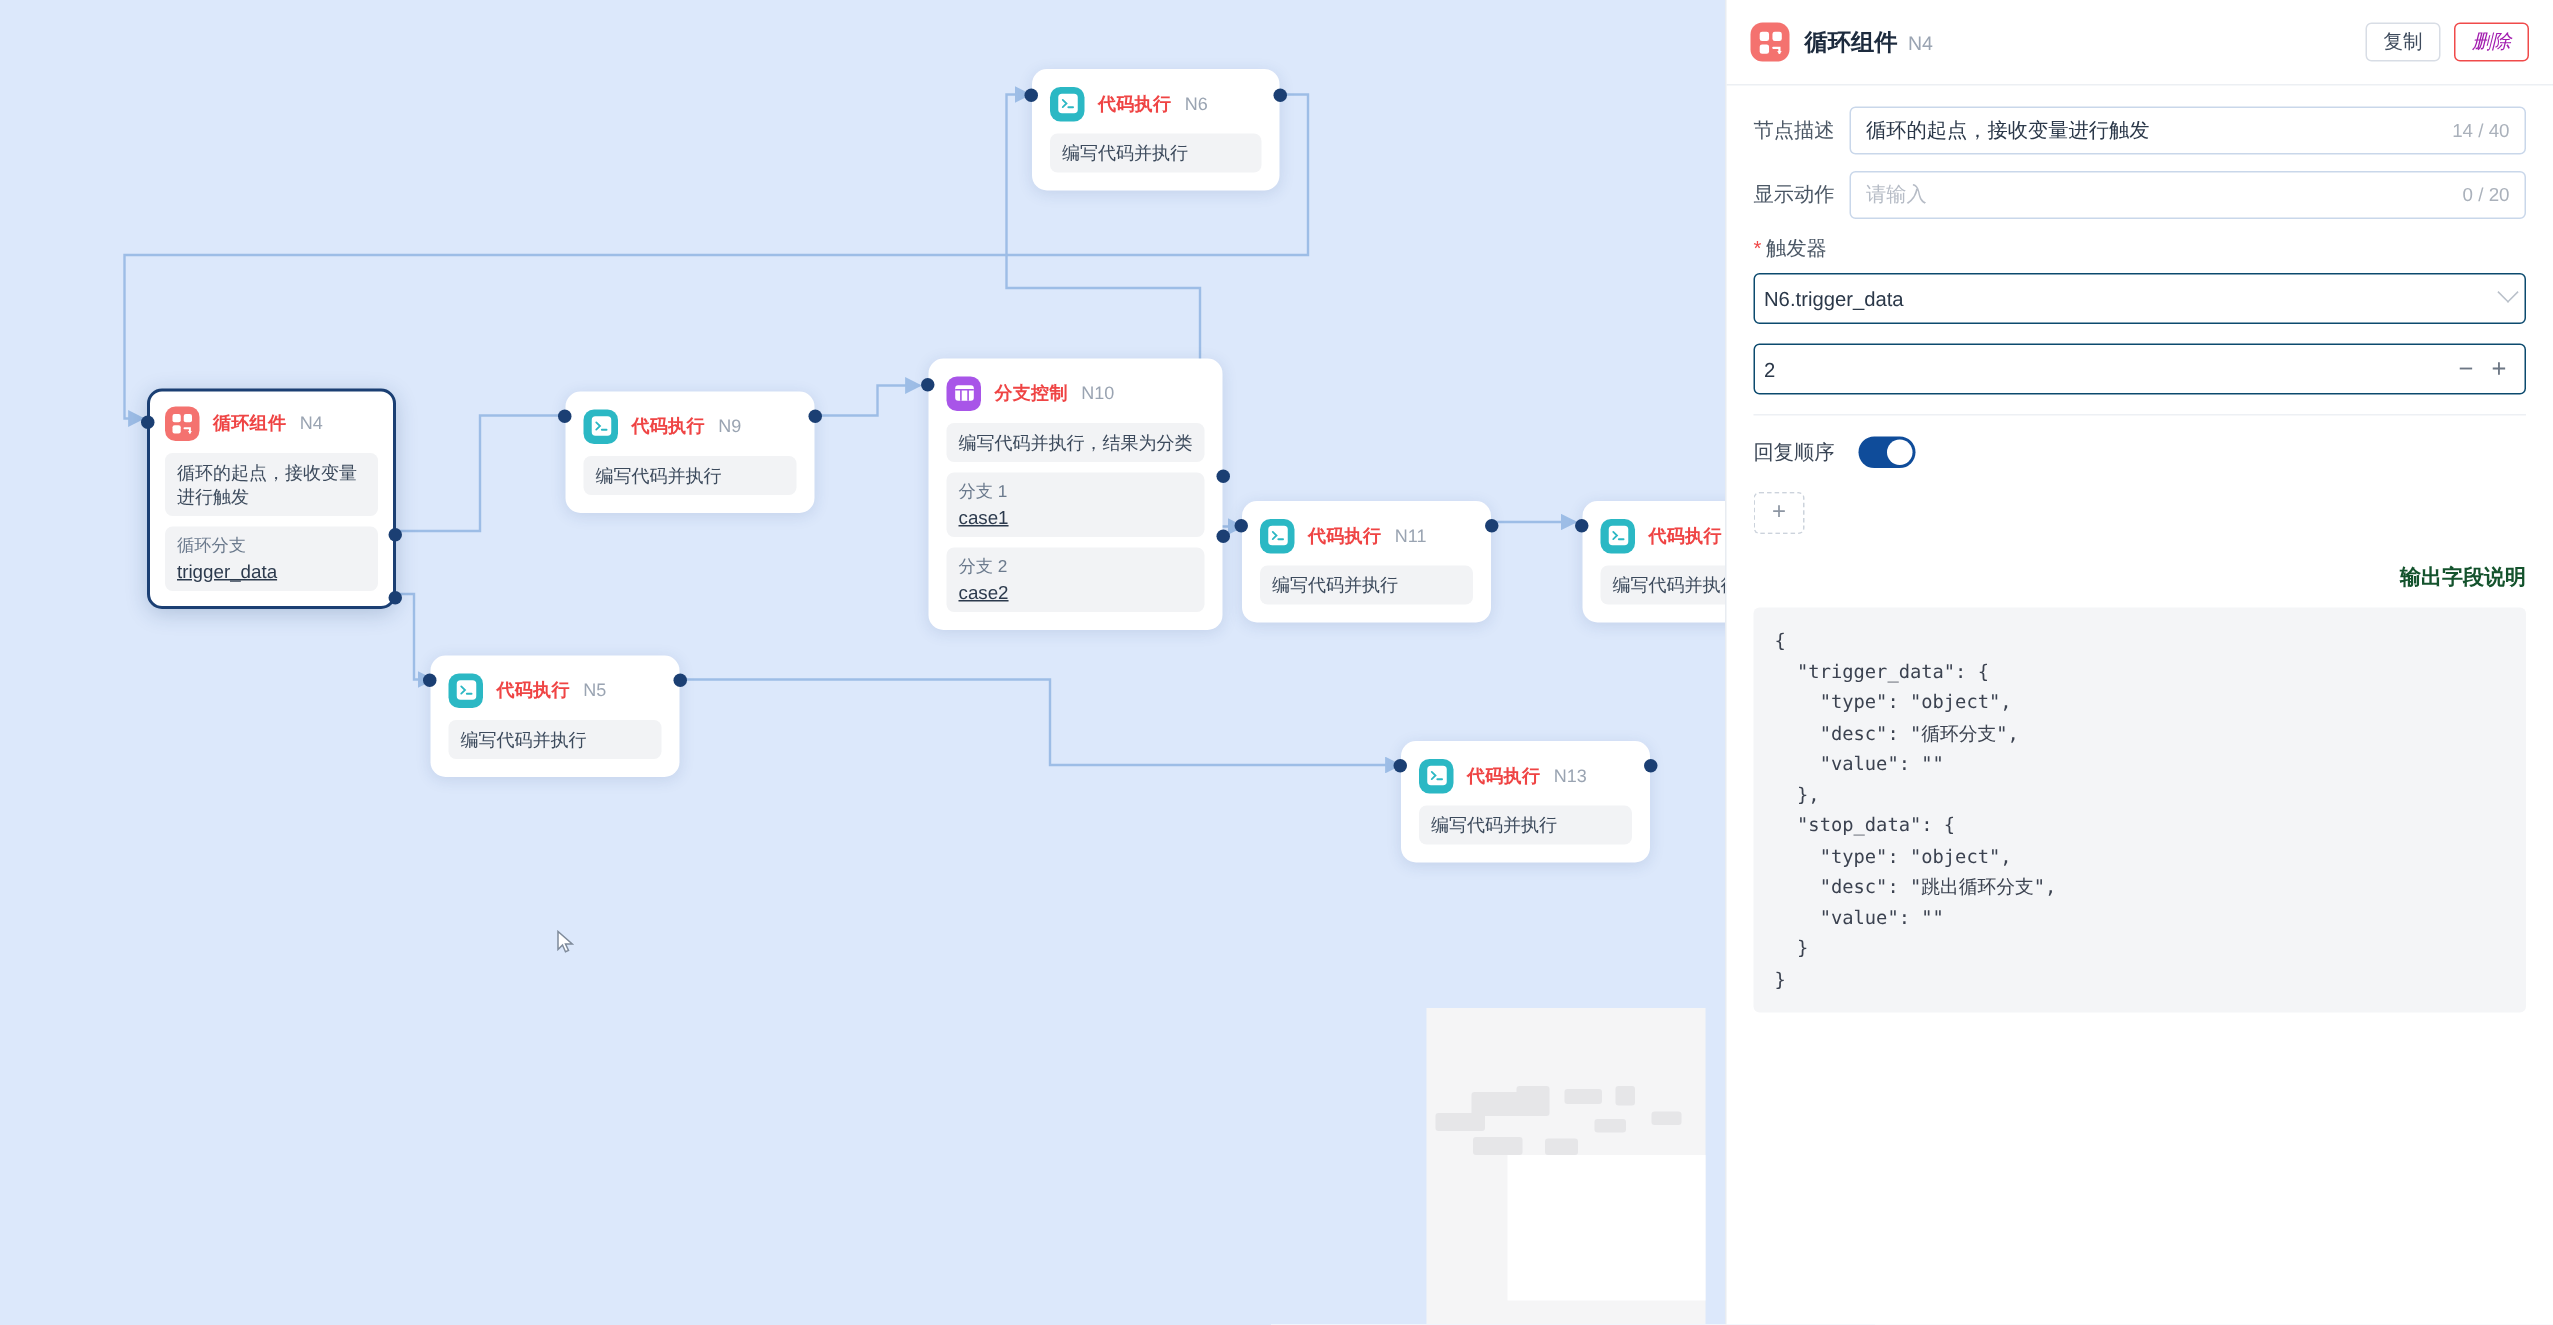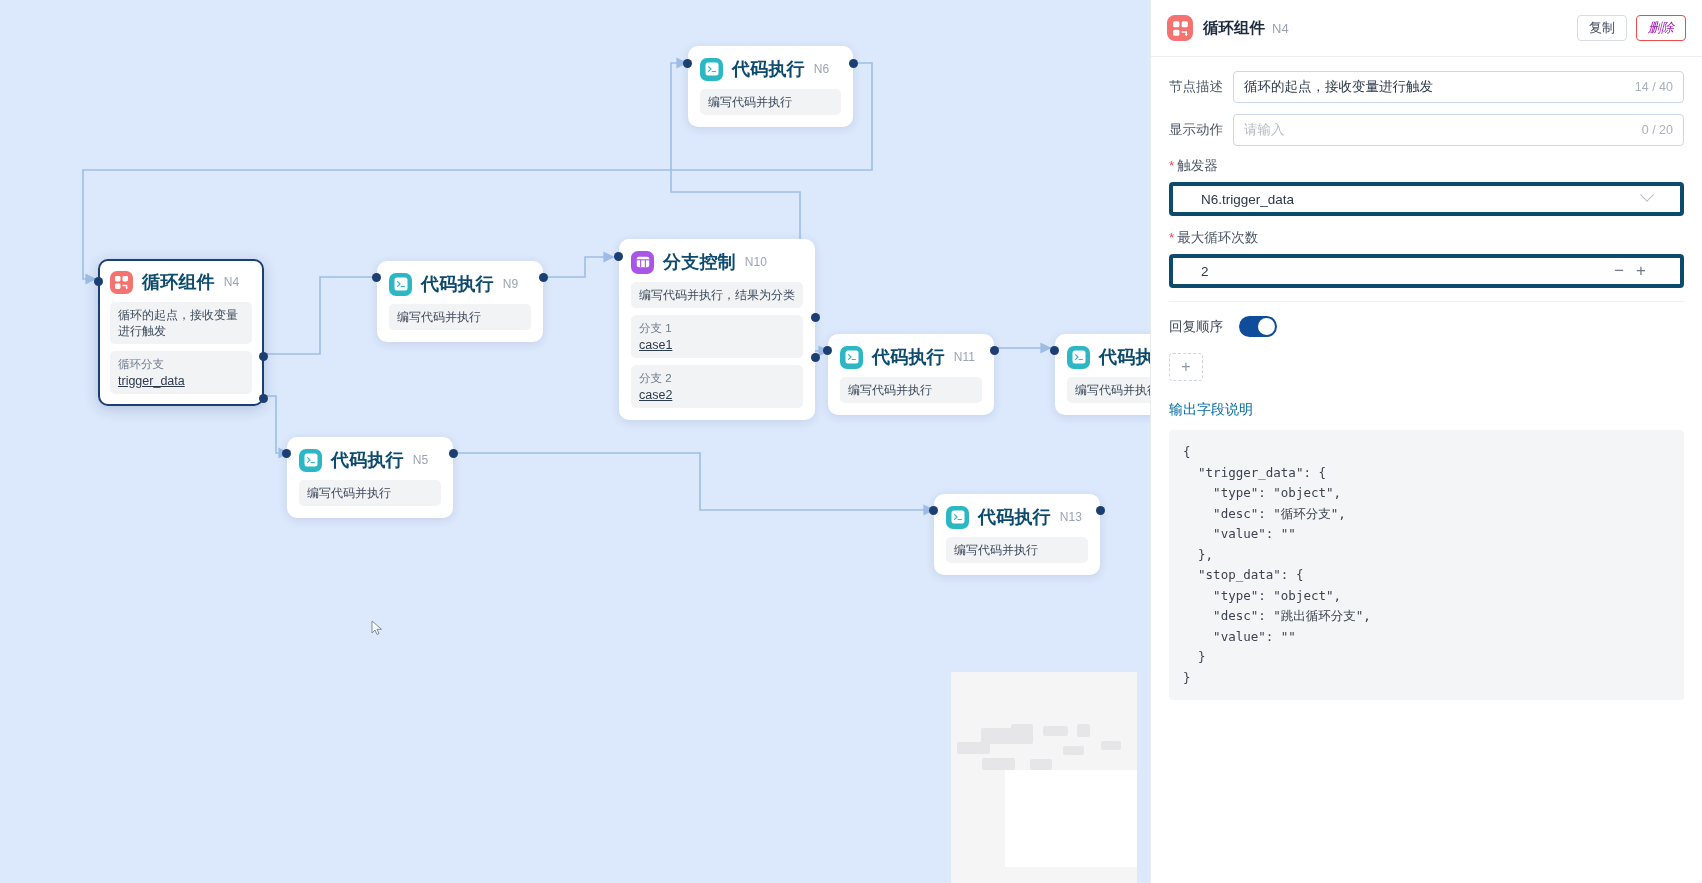--- a/index.html
+++ b/index.html
@@ -32,21 +32,21 @@
     padding: 8px 10px 10px 10px;
     box-shadow: 0 3px 14px rgba(27,63,115,0.22);
   }
   .node-head { display: flex; align-items: center; gap: 9px; height: 26px; }
   .node-icon {
     width: 23px; height: 23px; border-radius: 7px;
     display: flex; align-items: center; justify-content: center;
     flex: 0 0 auto;
   }
   .node-icon svg { display: block; }
-  .node-title { font-size: 18px; font-weight: bold; color: #0c4a6e; letter-spacing: .2px; white-space: nowrap;}
+  .node-title { font-size: 12px; font-weight: bold; color: #ef4444; letter-spacing: .2px; white-space: nowrap;}
   .node-id { font-size: 12px; color: #9aa4b2; font-weight: normal; }
   .node-row {
     margin-top: 7px;
     background: #f2f3f5;
     border-radius: 5px;
     padding: 5px 8px;
     font-size: 12px;
     color: #3c4a5c;
     line-height: 16px;
   }
@@ -108,22 +108,22 @@
     background: #fff;
   }
   .textbox .val { font-size: 13.5px; color: #2b3849; flex: 1 1 auto; }
   .textbox .val.ph { color: #b6bcc6; }
   .textbox .count { font-size: 12.5px; color: #aab1bb; }
 
   .form-label { font-size: 13.5px; color: #4b5765; margin: 4px 0 7px 0; }
   .form-label .req { color: #f04a4a; margin-right: 3px; }
 
   .select, .stepper {
-    height: 34px; border: 4px solid #0c4a6e; border-radius: 4px;
-    display: flex; align-items: center; padding: 0 28px;
+    height: 34px; border: 1px solid #0c4a6e; border-radius: 4px;
+    display: flex; align-items: center; padding: 0 6px;
     background: #fff; margin-bottom: 13px;
   }
   .select .sv, .stepper .sv { flex: 1 1 auto; font-size: 13.5px; color: #2b3849; }
   .chev { width: 10px; height: 10px; border-right: 1.4px solid #b9c0ca; border-bottom: 1.4px solid #b9c0ca; transform: rotate(45deg) translate(-3px,-3px); }
   .step-btn { width: 22px; text-align: center; font-size: 17px; color: #6d7785; cursor: pointer; user-select: none; }
 
   .divider { height: 1px; background: #edf0f4; margin: 6px 0 14px 0; }
 
   .toggle-row { display: flex; align-items: center; gap: 16px; margin-bottom: 16px; }
   .toggle-label { font-size: 13.5px; color: #3b4656; }
@@ -133,21 +133,21 @@
   }
   .toggle .knob { position: absolute; right: 2px; top: 2px; width: 17px; height: 17px; border-radius: 50%; background: #fff; }
 
   .sub-label { font-size: 13.5px; color: #3b4656; margin-bottom: 10px; }
   .add-box {
     width: 34px; height: 28px; border: 1px dashed #ccd3dc; border-radius: 4px;
     display: flex; align-items: center; justify-content: center;
     color: #8d96a3; font-size: 16px; cursor: pointer; margin-bottom: 20px;
   }
 
-  .section-title { font-size: 14px; font-weight: normal; color: #0369a1; margin-bottom: 11px; }
+  .section-title { font-size: 14px; font-weight: bold; color: #14532d; margin-bottom: 11px; text-align: right; }
   .code-block {
     background: #f4f5f7; border-radius: 4px;
     padding: 12px 14px;
     font-family: "DejaVu Sans Mono", "Liberation Mono", monospace;
     font-size: 12.5px; line-height: 20.5px; color: #3b4250;
     white-space: pre;
   }
 </style>
 </head>
 <body>
@@ -389,23 +389,20 @@
       </div>
 
       <div class="form-label">
         <span class="req">*</span><span>触发器</span>
       </div>
       <div class="select">
         <span class="sv">N6.trigger_data</span>
         <span class="chev"></span>
       </div>
 
-      <div class="form-label">
-        <span class="req">*</span><span>最大循环次数</span>
-      </div>
       <div class="stepper">
         <span class="sv">2</span>
         <span class="step-btn">−</span>
         <span class="step-btn">+</span>
       </div>
 
       <div class="divider"></div>
 
       <div class="toggle-row">
         <span class="toggle-label">回复顺序</span>

